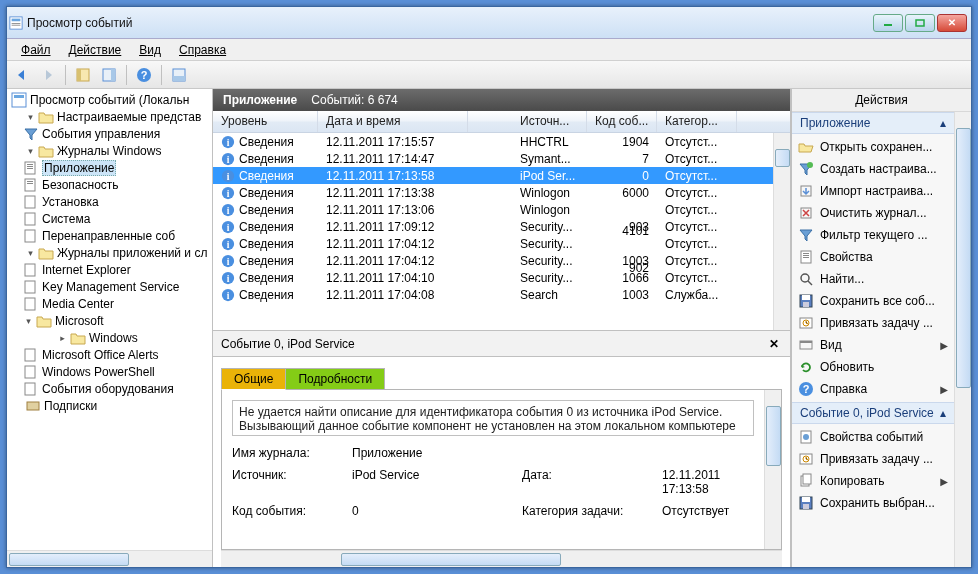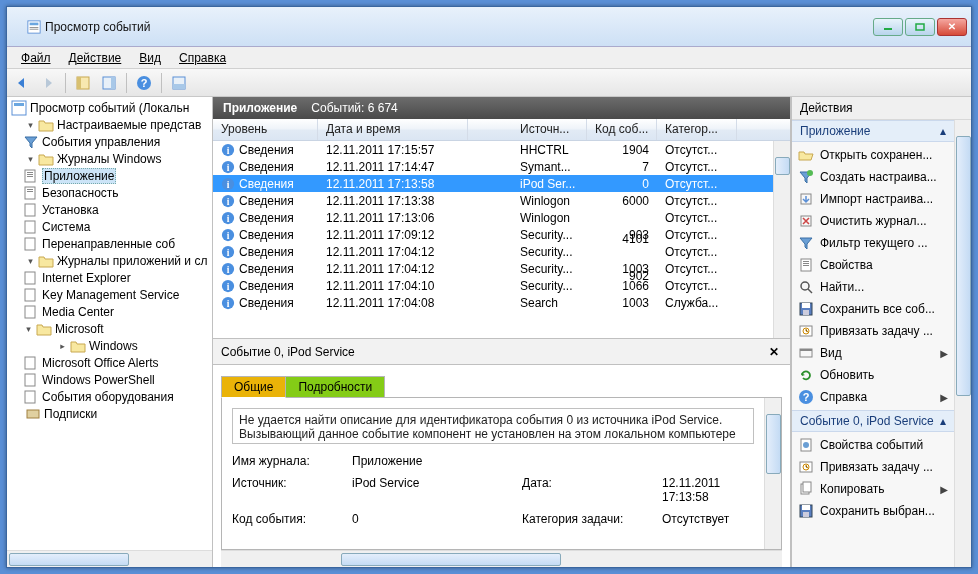--- a/index.html
+++ b/index.html
@@ -2,21 +2,21 @@
 <html><head>
 <meta charset="utf-8">
 <style>
   * { box-sizing: border-box; }
   html, body { margin: 0; padding: 0; font-family: "Segoe UI", Tahoma, sans-serif; font-size: 12px; }
   body { background: #5a8fd6; padding: 6px; width: 978px; height: 574px; overflow: hidden; }
 
   .window { background: #f0f0f0; border: 1px solid #3a66a0; width: 100%; height: 100%; display: flex; flex-direction: column; box-shadow: 0 0 4px rgba(0,0,0,0.4); }
 
   
-  .titlebar { background: linear-gradient(to bottom, #e8f1fb, #cde0f5); height: 40px; display: flex; align-items: center; padding: 0 4px 0 20px; border-bottom: 1px solid #aac; }
+  .titlebar { background: linear-gradient(to bottom, #e8f1fb, #cde0f5); height: 32px; display: flex; align-items: center; padding: 0 4px 0 2px; border-bottom: 1px solid #aac; }
   .titlebar-icon { width: 14px; height: 14px; margin-right: 4px; }
   .titlebar-text { flex: 1; color: #111; font-size: 12px; }
   .win-buttons { display: flex; gap: 2px; }
   .win-btn { width: 30px; height: 18px; border: 1px solid #6a8; border-radius: 3px; background: linear-gradient(to bottom,#e8f4fb,#b8d4ec); display: flex; align-items: center; justify-content: center; font-size: 10px; }
   .win-btn.close { background: linear-gradient(to bottom,#f5a7a0,#d64a38); color: #fff; border-color: #a33; font-weight: bold; }
 
   
   .menubar { height: 22px; background: #f0f0f0; display: flex; align-items: center; padding: 0 6px; gap: 2px; border-bottom: 1px solid #d0d0d0; }
   .menu-item { padding: 2px 8px; text-decoration: underline; color: #000; cursor: default; }
   .menu-item:first-letter { text-decoration: underline; }
@@ -74,21 +74,21 @@
   .desc-box { border:1px solid #c0c0c0; padding:4px 6px; height:36px; overflow:hidden; font-size:12px; color:#222; margin-bottom:10px; margin-right:17px; }
   .props { display:grid; grid-template-columns: 120px 170px 140px 1fr; row-gap: 8px; font-size:12px; margin-right:17px; }
   .props .lbl { color:#000; } .props .val { color:#000; }
 
   .hscroll-bar { height:17px; background:#f0f0f0; border-top:1px solid #ddd; display:flex; align-items:center; }
   .hscroll-track { flex:1; position:relative; height:15px; }
   .hscroll-thumb { position:absolute; height:13px; top:1px; background:linear-gradient(to bottom,#e4eefb,#c4dbf4); border:1px solid #8ab; border-radius:2px; }
 
   
   .actions-pane { width: 180px; background:#f7f7f7; display:flex; flex-direction:column; border-left:1px solid #c0c0c0; }
-  .actions-title { background:#f0f0f0; padding:4px 8px; font-size:12px; border-bottom:1px solid #d8d8d8; }
+  .actions-title { background:#f0f0f0; padding:4px 8px; font-size:12px; border-bottom:1px solid #d8d8d8;text-align:center; }
   .actions-group-hdr { background:#e4eef9; color:#1a3e7a; font-size:12px; padding:3px 8px; display:flex; align-items:center; justify-content:space-between; border-top:1px solid #cad8ec; border-bottom:1px solid #cad8ec; }
   .actions-list { padding: 2px 0; overflow:hidden; }
   .action-item { display:flex; align-items:center; height:22px; padding: 0 6px; gap:6px; font-size:12px; white-space:nowrap; overflow:hidden; }
   .action-icon { width:16px; height:16px; flex-shrink:0; }
   .action-chev { margin-left:auto; color:#444; font-size:10px; }
   .actions-vscroll { position:absolute; right:0; top:0; bottom:0; width:17px; background:#f0f0f0; border-left:1px solid #ddd; }
   .actions-body { flex:1; position:relative; overflow:hidden; }
   .actions-body-inner { position:absolute; left:0; right:17px; top:0; bottom:0; overflow:hidden; }
 </style>
 </head>

